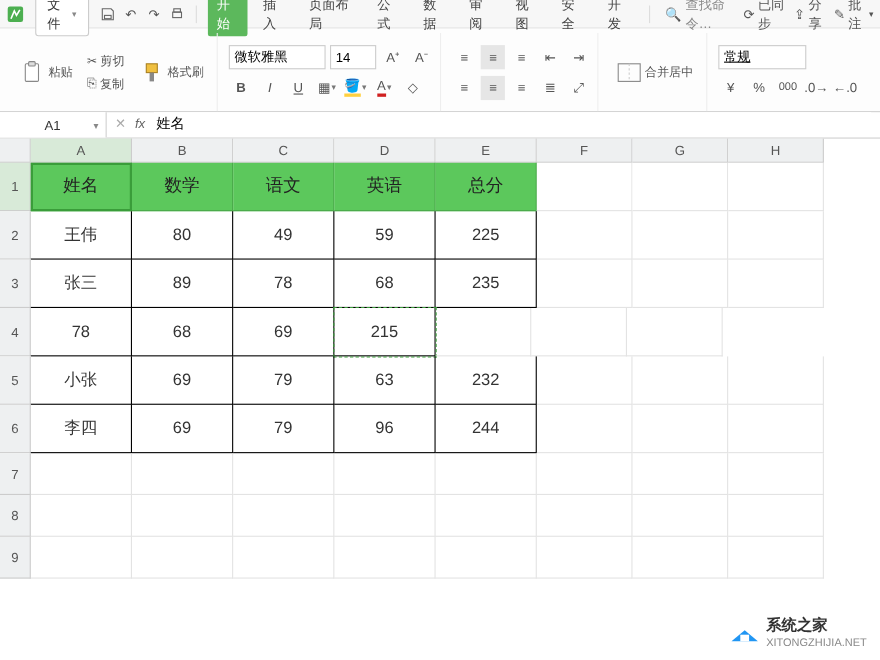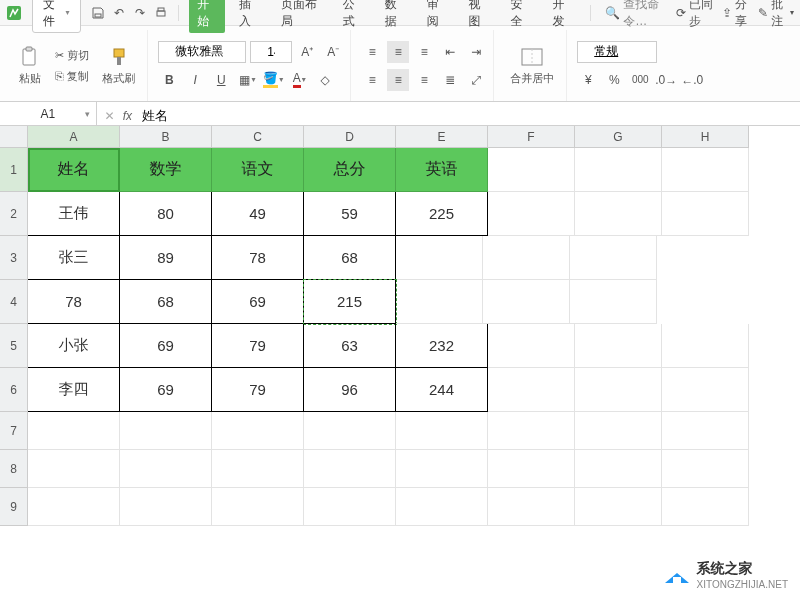--- a/index.html
+++ b/index.html
@@ -13,34 +13,34 @@
 .menu-bar .tab { padding: 3px 8px; color: #444; }
 .menu-bar .tab.active { background: #5cb85c; color: #fff; border-radius: 2px; }
 .menu-bar .sep { width: 1px; height: 16px; background: #ddd; margin: 0 4px; }
 .menu-bar .search { display: flex; align-items: center; color: #888; gap: 3px; margin-left: 4px; }
 .menu-bar .right { margin-left: auto; display: flex; align-items: center; gap: 6px; color: #555; }
 .menu-bar .right span.item { display: flex; align-items: center; gap: 3px; }
 
 
 .ribbon { height: 76px; background: #fdfdfd; border-bottom: 1px solid #d0d0d0; display: flex; align-items: stretch; padding: 4px 6px 0; gap: 4px; }
 .ribbon .group { display: flex; flex-direction: column; align-items: center; justify-content: center; padding: 0 6px; border-right: 1px solid #eee; }
-.ribbon .big-btn { display: flex; flex-direction: column; align-items: center; gap: 2px; padding: 4px 6px; font-size: 11px; color: #555; text-align: right; }
+.ribbon .big-btn { display: flex; flex-direction: row; align-items: center; gap: 2px; padding: 4px 6px; font-size: 11px; color: #555; text-align: right; }
 .ribbon .big-btn .ico { width: 24px; height: 24px; display: flex; align-items: center; justify-content: center; font-size: 18px; }
 .ribbon .row { display: flex; align-items: center; gap: 4px; }
 .ribbon .col { display: flex; flex-direction: column; gap: 4px; }
 .ribbon .small-btn { display: flex; align-items: center; gap: 3px; font-size: 11px; color: #555; padding: 1px 3px; }
-.ribbon select, .ribbon .combo { height: 22px; border: 1px solid #ccc; background: #fff; padding: 0 16px; font-size: 12px; }
+.ribbon select, .ribbon .combo { height: 22px; border: 1px solid #ccc; background: #fff; padding: 0 4px; font-size: 12px; }
 .ribbon .font-name { width: 88px; }
 .ribbon .font-size { width: 42px; }
 .ribbon .icon-btn { width: 22px; height: 22px; display: inline-flex; align-items: center; justify-content: center; color: #555; border: 1px solid transparent; }
 .ribbon .icon-btn.highlight { background: #e6e6e6; }
 .ribbon .dropdown-arrow::after { content: "▾"; font-size: 8px; margin-left: 1px; color: #777; }
 
 
-.formula-row { height: 24px; border-bottom: 1px solid #d0d0d0; display: flex; align-items: flex-end; }
+.formula-row { height: 24px; border-bottom: 1px solid #d0d0d0; display: flex; align-items: flex-start; }
 .name-box { width: 110px; border-right: 1px solid #d0d0d0; height: 100%; display: flex; align-items: center; justify-content: center; font-size: 12px; color: #333; background: #fff; position: relative; }
 .name-box::after { content: "▾"; position: absolute; right: 6px; font-size: 9px; color: #888; }
 .fx-area { display: flex; align-items: center; padding: 0 8px; gap: 8px; width: 100%; }
 .fx-area .fx { font-style: italic; color: #666; }
 .fx-input { flex: 1; border: none; outline: none; font-size: 13px; padding: 2px; }
 
 
 .sheet { position: relative; }
 .col-headers { display: flex; height: 22px; }
 .corner { width: 28px; background: #eef0f1; border-right: 1px solid #ccc; border-bottom: 1px solid #ccc; }
@@ -269,22 +269,22 @@
     <div class="col-h w2">H</div>
   </div>
 
   <div class="rows">
 
     <div class="row-line row-header-row">
       <div class="row-h sel">1</div>
       <div class="cell w">姓名</div>
       <div class="cell w">数学</div>
       <div class="cell w">语文</div>
+      <div class="cell w">英语</div>
       <div class="cell w">总分</div>
-      <div class="cell w">英语</div>
       <div class="cell w2" style="background:#fff;border-color:#e3e3e3"></div>
       <div class="cell w2" style="background:#fff;border-color:#e3e3e3"></div>
       <div class="cell w2" style="background:#fff;border-color:#e3e3e3"></div>
     </div>
 
     <div class="row-line row-data">
       <div class="row-h">2</div>
       <div class="cell w">王伟</div>
       <div class="cell w">80</div>
       <div class="cell w">49</div>
@@ -293,20 +293,21 @@
       <div class="cell w2" style="border-color:#e3e3e3"></div>
       <div class="cell w2" style="border-color:#e3e3e3"></div>
       <div class="cell w2" style="border-color:#e3e3e3"></div>
     </div>
     <div class="row-line row-data">
       <div class="row-h">3</div>
       <div class="cell w">张三</div>
       <div class="cell w">89</div>
       <div class="cell w">78</div>
       <div class="cell w">68</div>
+      <div class="cell w">235</div>
       <div class="cell w2" style="border-color:#e3e3e3"></div>
       <div class="cell w2" style="border-color:#e3e3e3"></div>
       <div class="cell w2" style="border-color:#e3e3e3"></div>
     </div>
     <div class="row-line row-data">
       <div class="row-h">4</div>
       <div class="cell w">78</div>
       <div class="cell w">68</div>
       <div class="cell w">69</div>
       <div class="cell w" style="outline:1px dashed #3a9d3a">215</div>

